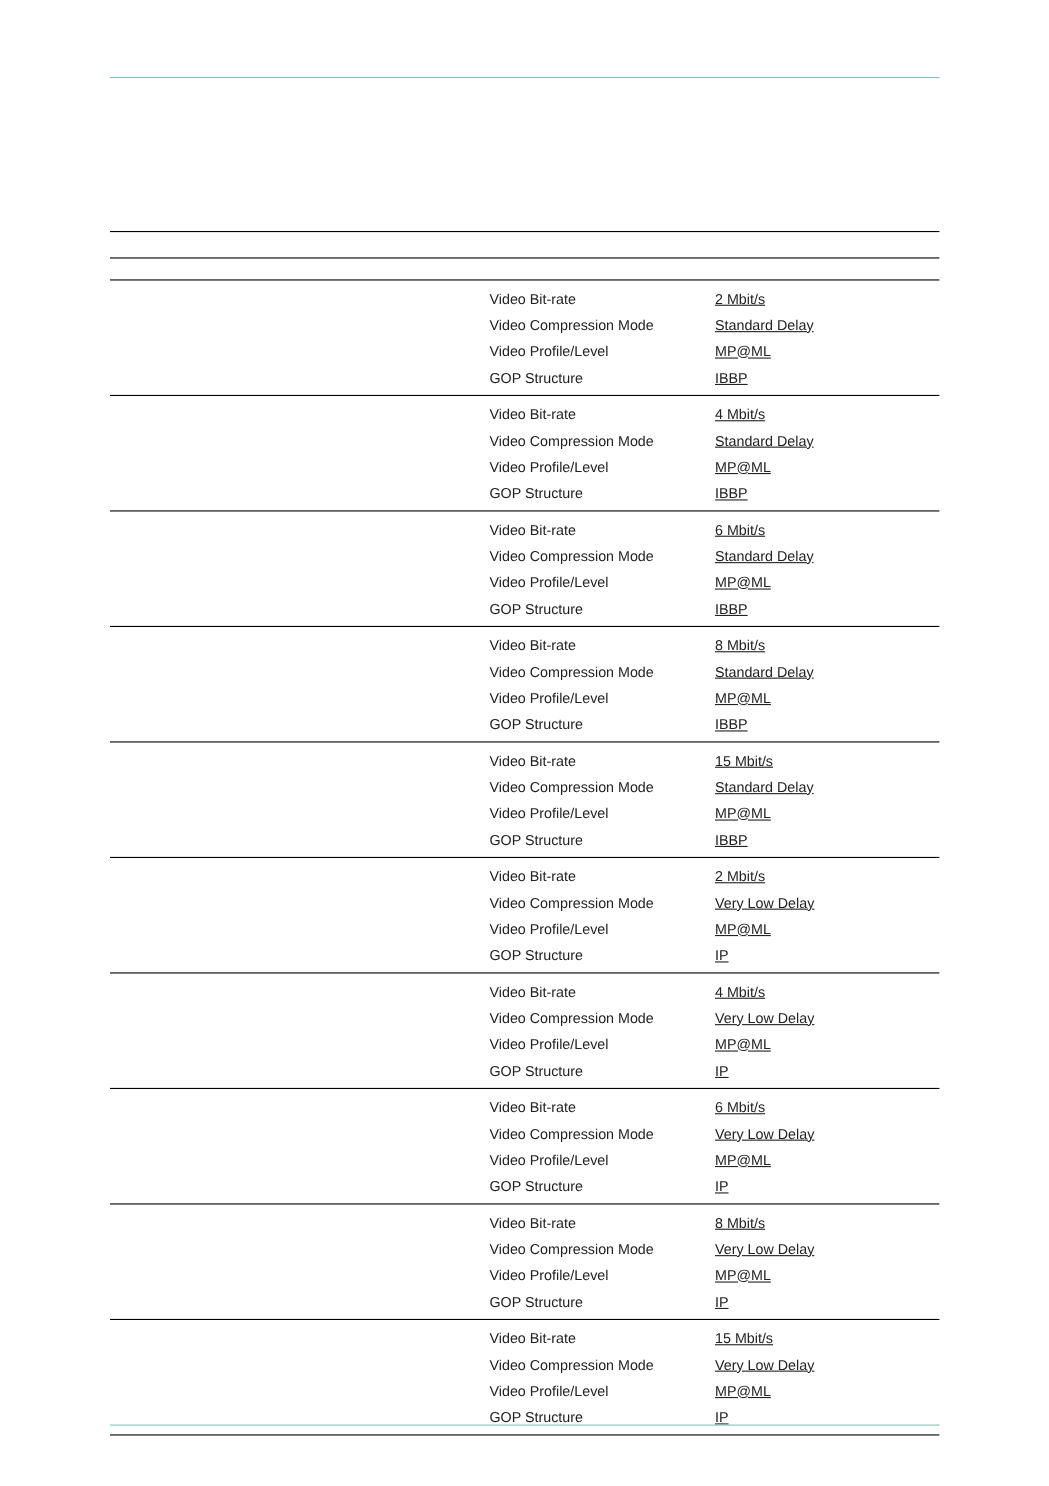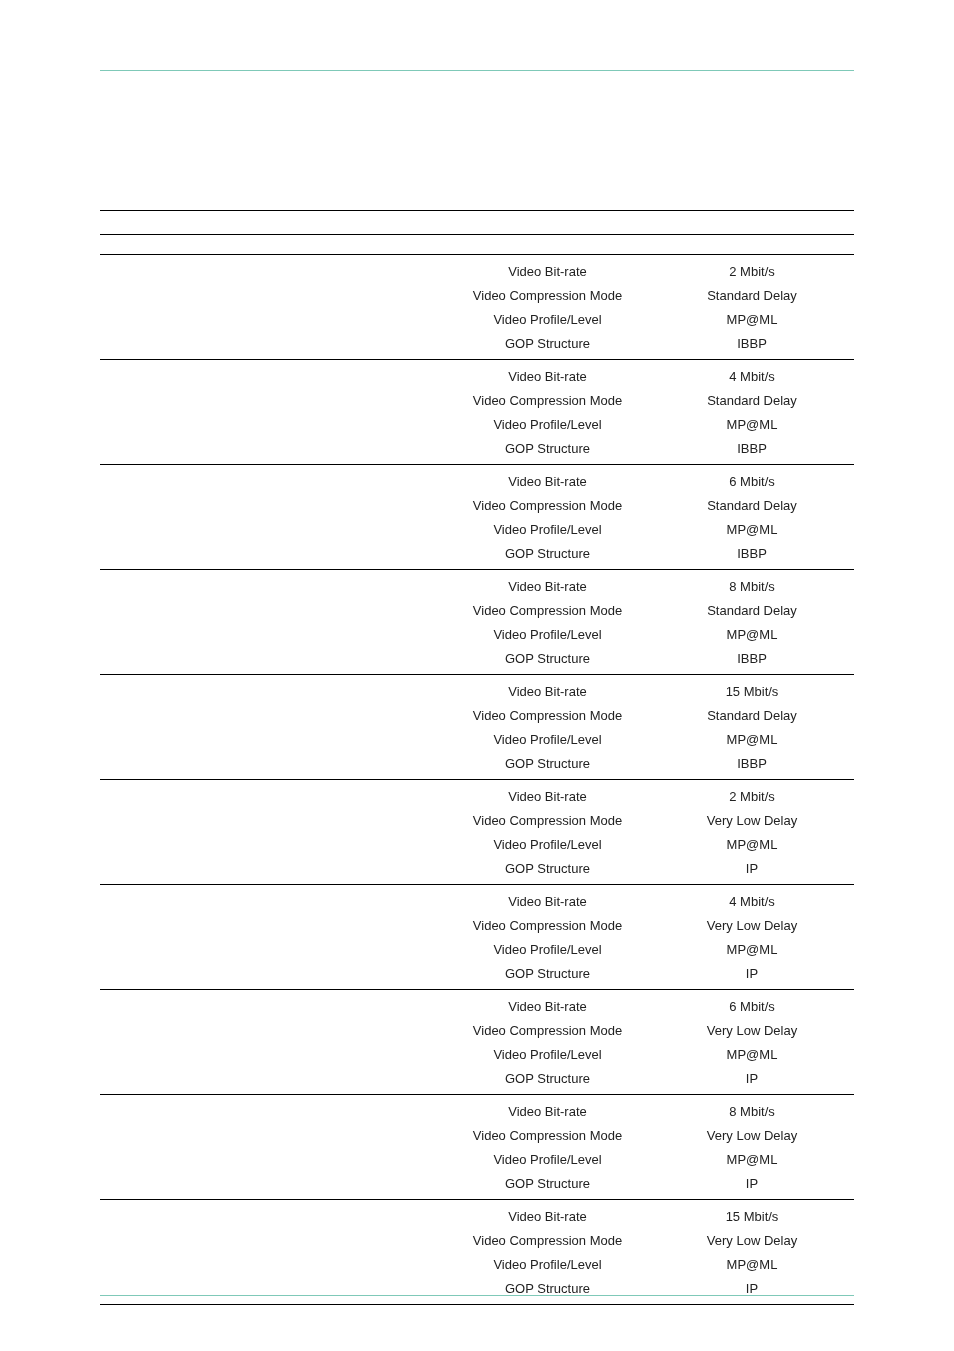--- a/index.html
+++ b/index.html
@@ -24,21 +24,20 @@
     left: 100px;
     right: 100px;
     height: 1px;
     background: #7fc9b8;
   }
   .content {
     position: absolute;
     top: 210px;
     left: 100px;
     right: 100px;
-    text-align: center;
   }
   .header-bar {
     height: 25px;
     border-top: 1.5px solid #000;
     border-bottom: 1.5px solid #000;
   }
   .spacer-bar {
     height: 20px;
     border-bottom: 1px solid #000;
   }
@@ -53,20 +52,21 @@
     padding: 4.5px 0;
   }
   .col-left {
     width: 345px;
   }
   .col-mid {
     width: 205px;
   }
   .col-right {
     flex: 1;
+    text-decoration: underline;
   }
 </style>
 </head>
 <body>
 
 <div class="hr-top"></div>
 
 <div class="content">
   <div class="header-bar"></div>
   <div class="spacer-bar"></div>

